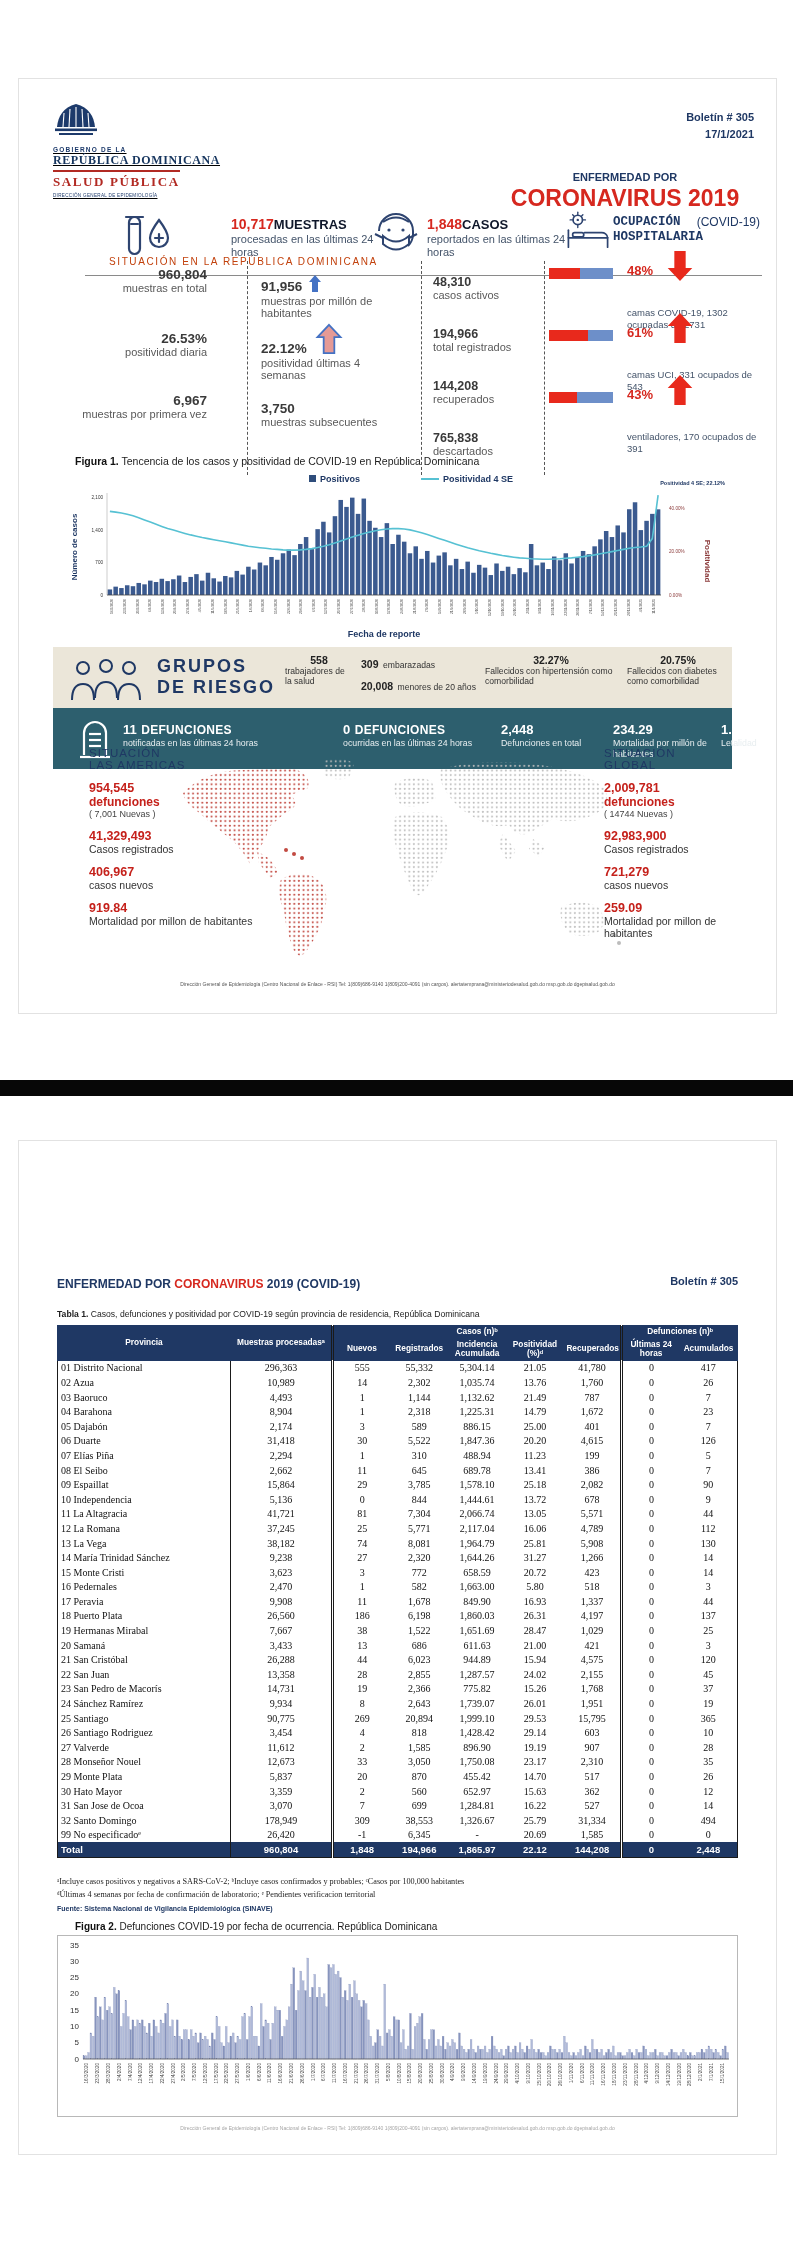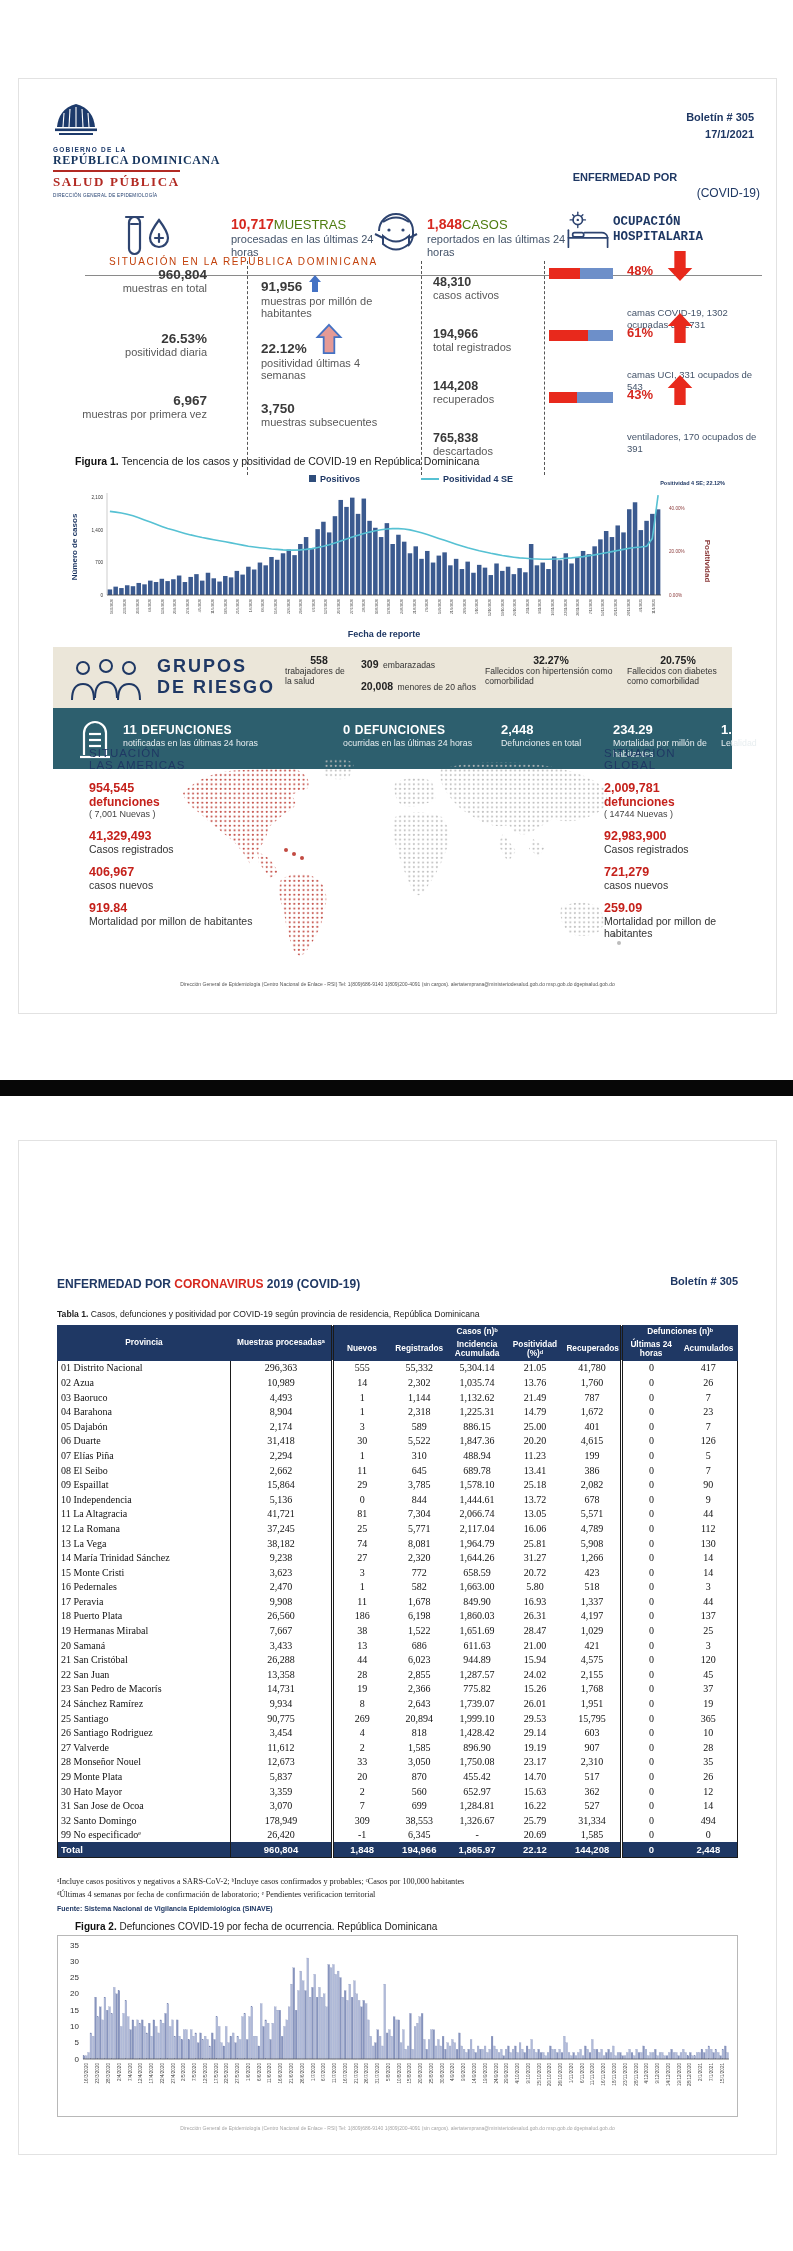--- a/index.html
+++ b/index.html
@@ -5,41 +5,41 @@
   html,body{margin:0;padding:0;background:#ffffff;}
   .canvas{position:relative;width:793px;height:2251px;background:#ffffff;overflow:hidden;
           font-family:"Liberation Sans",sans-serif;}
   .abs{position:absolute;}
   .sheet{position:absolute;background:#fff;border:1px solid #e2e2e2;}
   #sheet1{left:18px;top:78px;width:757px;height:934px;}
   #sheet2{left:18px;top:1140px;width:757px;height:1013px;}
   #divider{left:0;top:1080px;width:793px;height:16px;background:#070707;}
 
   
-  .logo{left:34px;top:24px;width:230px;}
+  .logo{left:34px;top:24px;width:230px;text-decoration:underline;}
   .logo .gob{font-size:6.5px;color:#1d3a6b;letter-spacing:1.2px;font-weight:bold;margin-top:3px;}
   .logo .rep{font-family:"Liberation Serif",serif;font-weight:bold;font-size:12px;color:#16355e;letter-spacing:.6px;}
   .logo .sal{display:inline-block;font-family:"Liberation Serif",serif;font-weight:bold;font-size:13px;color:#b22a23;
              letter-spacing:1.6px;border-top:2px solid #b22a23;padding-top:2px;margin-top:2px;}
   .logo .dir{font-size:4.6px;color:#1d3a6b;margin-top:3px;letter-spacing:.3px;}
   .boletin{right:22px;top:30px;text-align:right;font-weight:bold;font-size:11px;color:#1f3864;line-height:1.5;}
   .titulo{right:16px;top:92px;width:270px;text-align:center;}
   .titulo .t1{font-weight:bold;font-size:11px;color:#1f3864;}
   .titulo .t2{font-weight:bold;font-size:23px;color:#d6281f;margin-top:2px;}
   .titulo .t3{text-align:right;font-size:12px;color:#1f3864;margin-top:3px;}
   .situ{left:90px;right:16px;top:177px;text-align:left;font-size:10px;color:#c2410c;letter-spacing:1.6px;}
   .hr1{left:66px;right:14px;top:196px;border-top:1.5px solid #8a8a8a;}
 
   
   .statv{font-weight:bold;font-size:13.5px;color:#3a3a3a;}
   .statl{font-size:11px;color:#595959;line-height:1.12;}
   .rstat{text-align:right;}
   .dash{border-left:1.5px dashed #555;width:0;top:182px;height:214px;}
   .hdrnum{color:#d6281f;font-weight:bold;font-size:14px;}
-  .hdrword{color:#4d7c0f;font-weight:normal;font-size:13px;}
+  .hdrword{color:#0f172a;font-weight:bold;font-size:13px;}
   .hdrsub{font-size:11px;color:#44546a;line-height:1.15;}
   .ocuptitle{font-weight:bold;font-size:12.5px;color:#1f3864;line-height:1.2;font-family:Liberation Mono, monospace;}
   .orow{position:absolute;left:528px;width:215px;height:58px;}
   .obar{position:absolute;left:2px;top:5px;width:64px;height:11px;background:#6d8fc9;}
   .obar .red{position:absolute;left:0;top:0;height:11px;background:#e8291c;}
   .opct{position:absolute;left:80px;top:0;font-weight:bold;font-size:13px;color:#d6281f;}
   .oarrow{position:absolute;left:118px;top:-14px;}
   .olabel{position:absolute;left:80px;top:17px;width:132px;font-size:9.5px;color:#44546a;line-height:1.25;margin-top:27px;}
 
   
@@ -120,20 +120,21 @@
       <div class="dir">DIRECCIÓN GENERAL DE EPIDEMIOLOGÍA</div>
     </div>
 
     <div class="abs boletin">
       <div>Boletín # 305</div>
       <div>17/1/2021</div>
     </div>
 
     <div class="abs titulo">
       <div class="t1">ENFERMEDAD POR</div>
+      <div class="t2">CORONAVIRUS 2019</div>
       <div class="t3">(COVID-19)</div>
     </div>
 
     <div class="abs situ">SITUACIÓN EN LA REPÚBLICA DOMINICANA</div>
     <div class="abs hr1"></div>
 
     <div class="abs" style="left:100px;top:132px">
       <svg width="56" height="52" viewBox="0 0 56 52" fill="none" stroke="#2e4470" stroke-width="2.2" stroke-linecap="round">
         <rect x="10" y="6" width="11" height="37" rx="5.5"></rect>
         <line x1="7" y1="6" x2="24" y2="6"></line>

